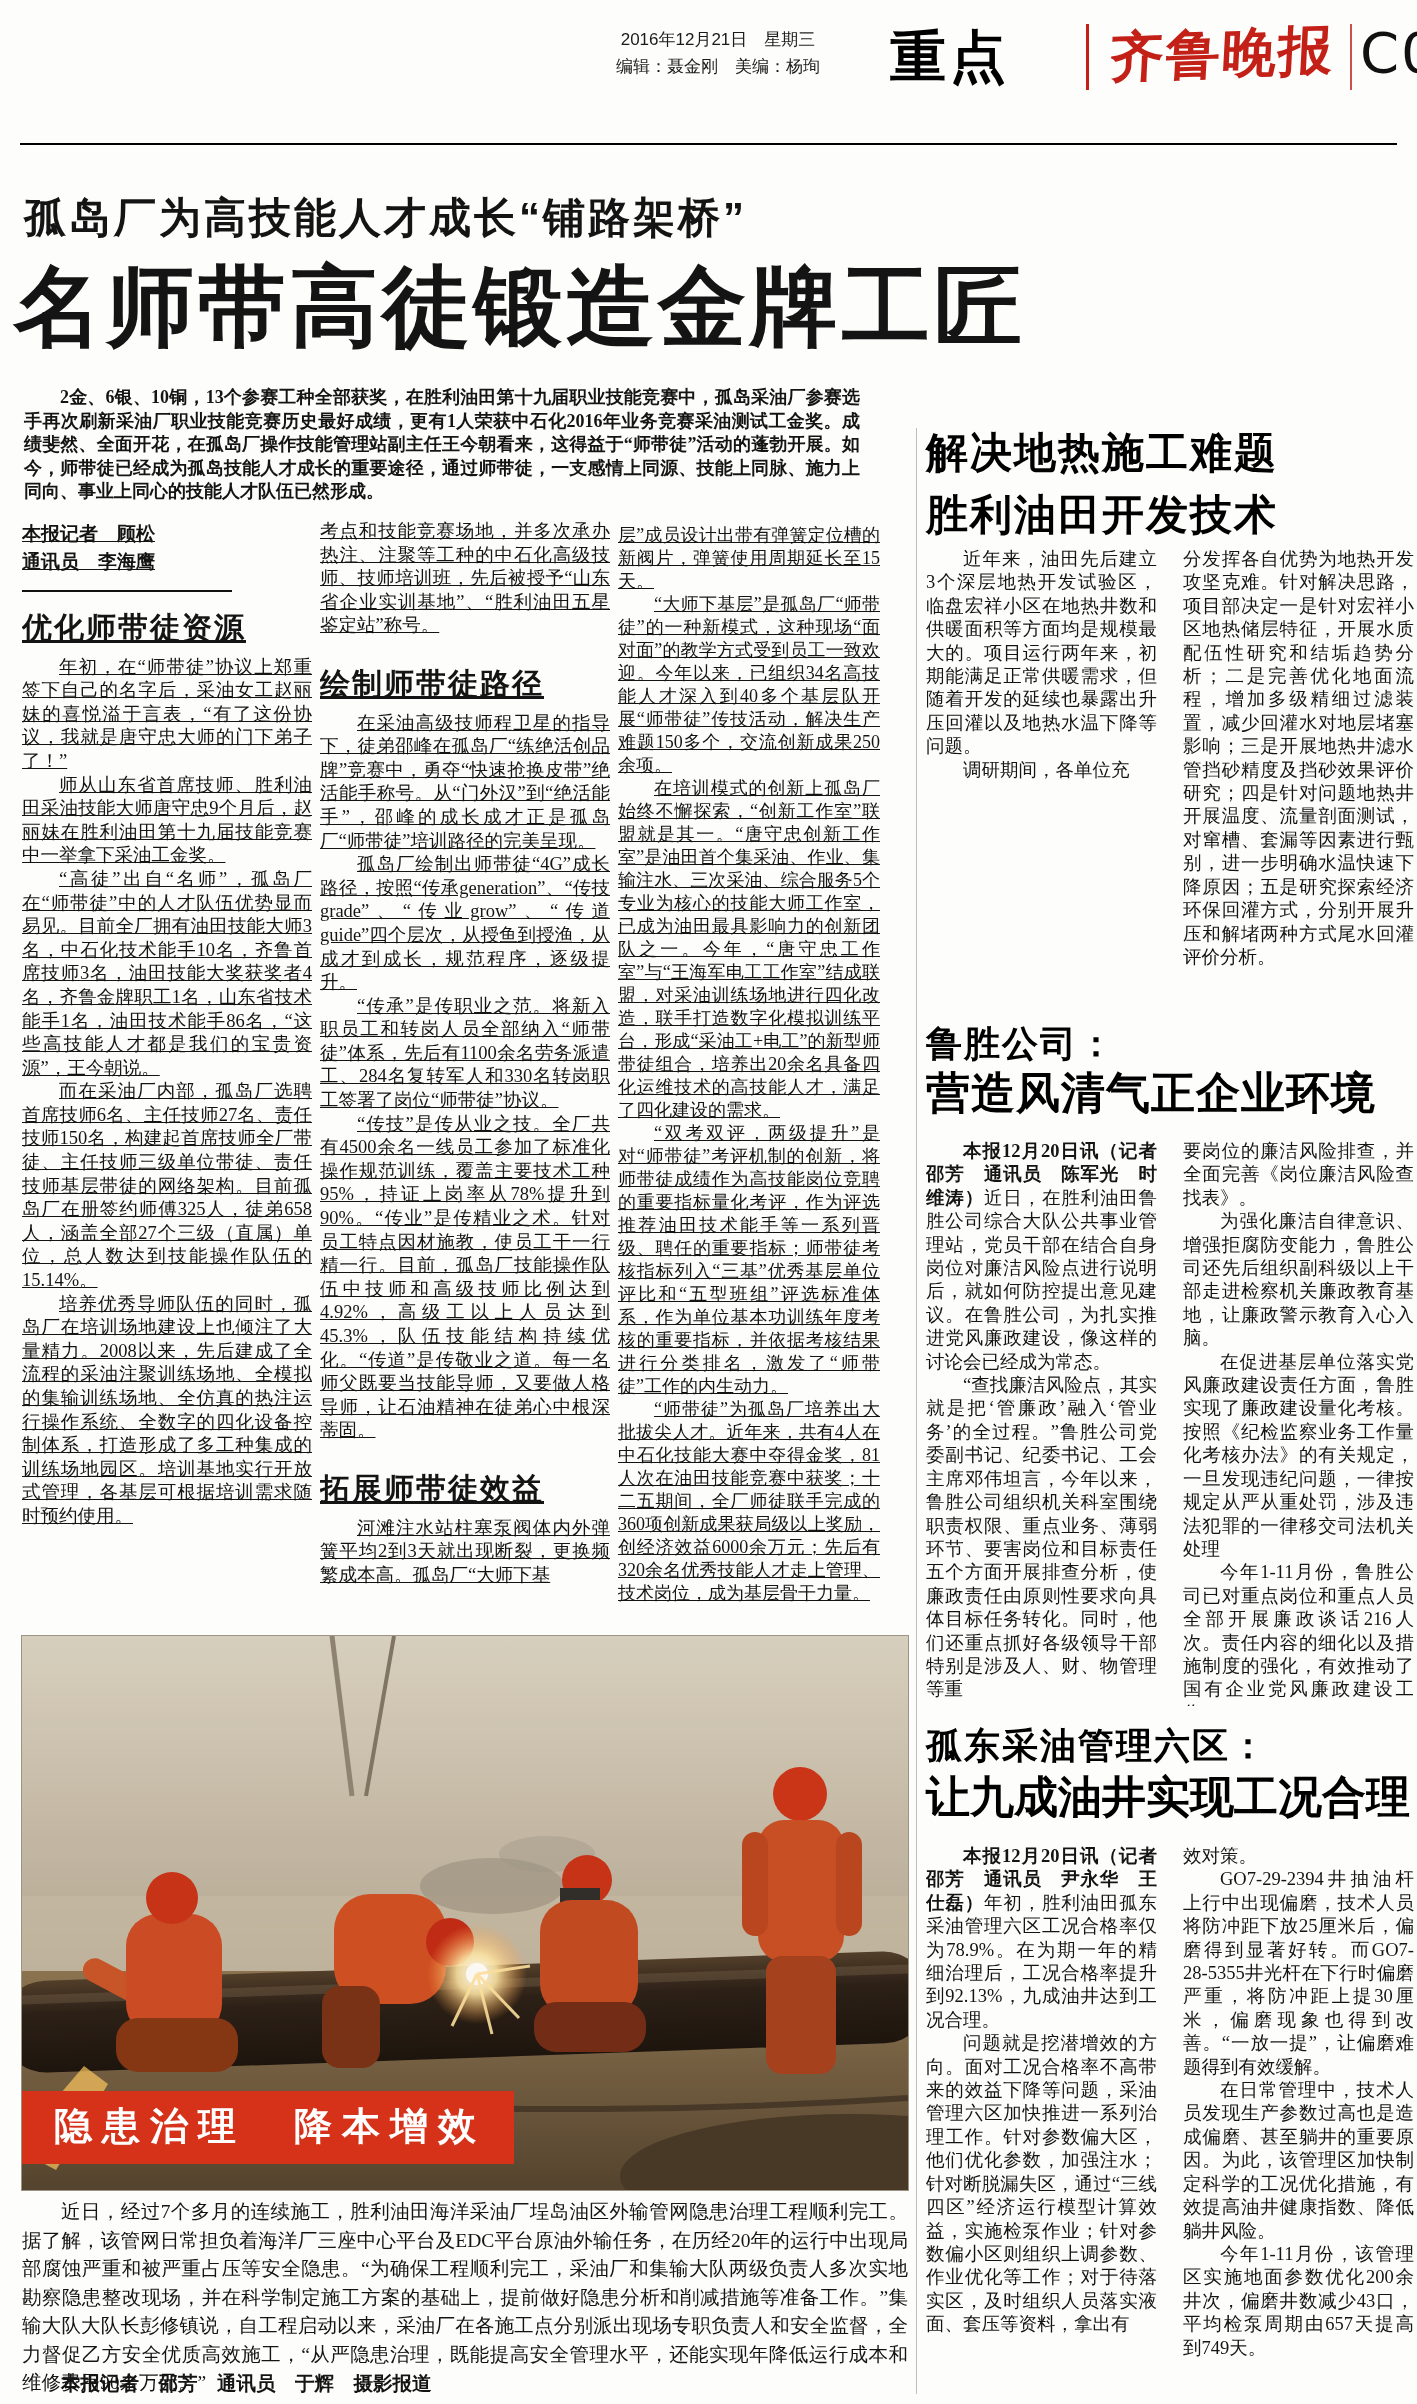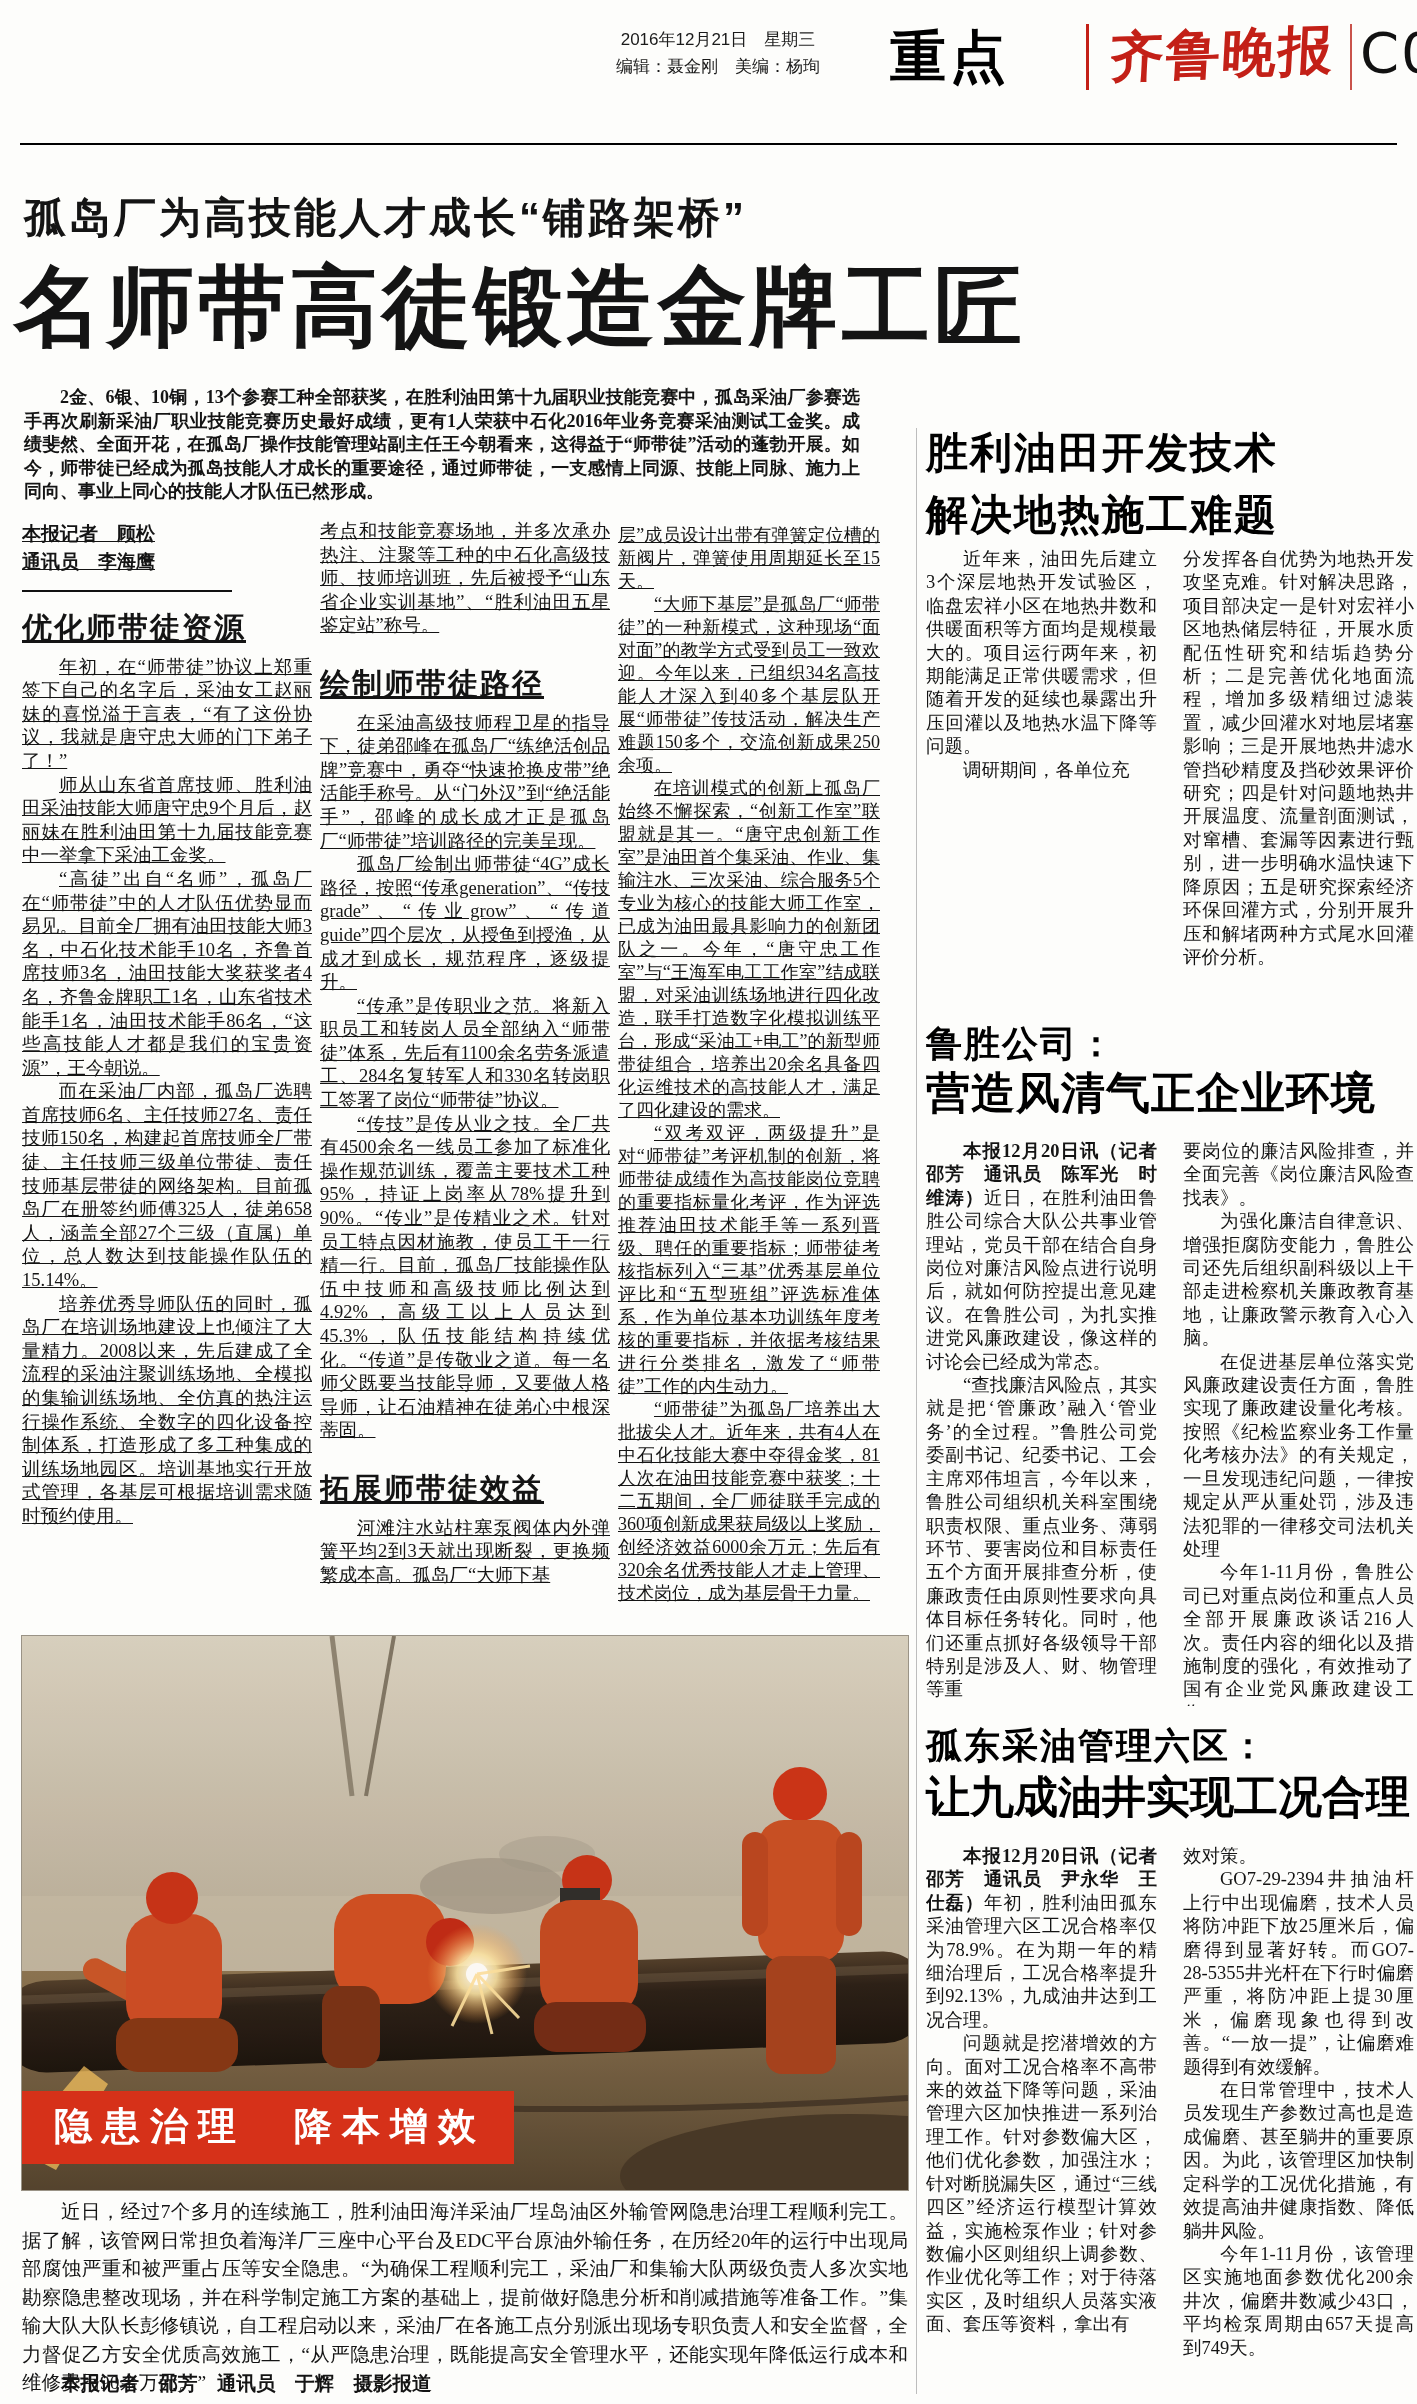--- a/index.html
+++ b/index.html
@@ -193,22 +193,22 @@
       <rect width="886" height="554" fill="#caa05f" opacity="0.07"></rect>
     </svg>
     <figcaption class="photo-label">隐患治理　降本增效</figcaption>
   </figure>
   <p class="caption">近日，经过7个多月的连续施工，胜利油田海洋采油厂埕岛油区外输管网隐患治理工程顺利完工。据了解，该管网日常担负着海洋厂三座中心平台及EDC平台原油外输任务，在历经20年的运行中出现局部腐蚀严重和被严重占压等安全隐患。“为确保工程顺利完工，采油厂和集输大队两级负责人多次实地勘察隐患整改现场，并在科学制定施工方案的基础上，提前做好隐患分析和削减措施等准备工作。”集输大队大队长彭修镇说，自工程启动以来，采油厂在各施工点分别派出现场专职负责人和安全监督，全力督促乙方安全优质高效施工，“从严隐患治理，既能提高安全管理水平，还能实现年降低运行成本和维修费用90余万元。”</p>
   <p class="caption-byline">本报记者　邵芳　通讯员　于辉　摄影报道</p>
 
   <div class="vrule"></div>
 
   <div class="s-title" id="s1title">
+    <div>解决地热施工难题</div>
     <div>胜利油田开发技术</div>
-    <div>解决地热施工难题</div>
   </div>
   <div class="scols" id="s1cols">
     <div class="scol">
       <p>近年来，油田先后建立3个深层地热开发试验区，临盘宏祥小区在地热井数和供暖面积等方面均是规模最大的。项目运行两年来，初期能满足正常供暖需求，但随着开发的延续也暴露出升压回灌以及地热水温下降等问题。</p>
       <p>调研期间，各单位充</p>
     </div>
     <div class="scol">
       <p class="noindent">分发挥各自优势为地热开发攻坚克难。针对解决思路，项目部决定一是针对宏祥小区地热储层特征，开展水质配伍性研究和结垢趋势分析；二是完善优化地面流程，增加多级精细过滤装置，减少回灌水对地层堵塞影响；三是开展地热井滤水管挡砂精度及挡砂效果评价研究；四是针对问题地热井开展温度、流量剖面测试，对窜槽、套漏等因素进行甄别，进一步明确水温快速下降原因；五是研究探索经济环保回灌方式，分别开展升压和解堵两种方式尾水回灌评价分析。</p>
     </div>
   </div>

